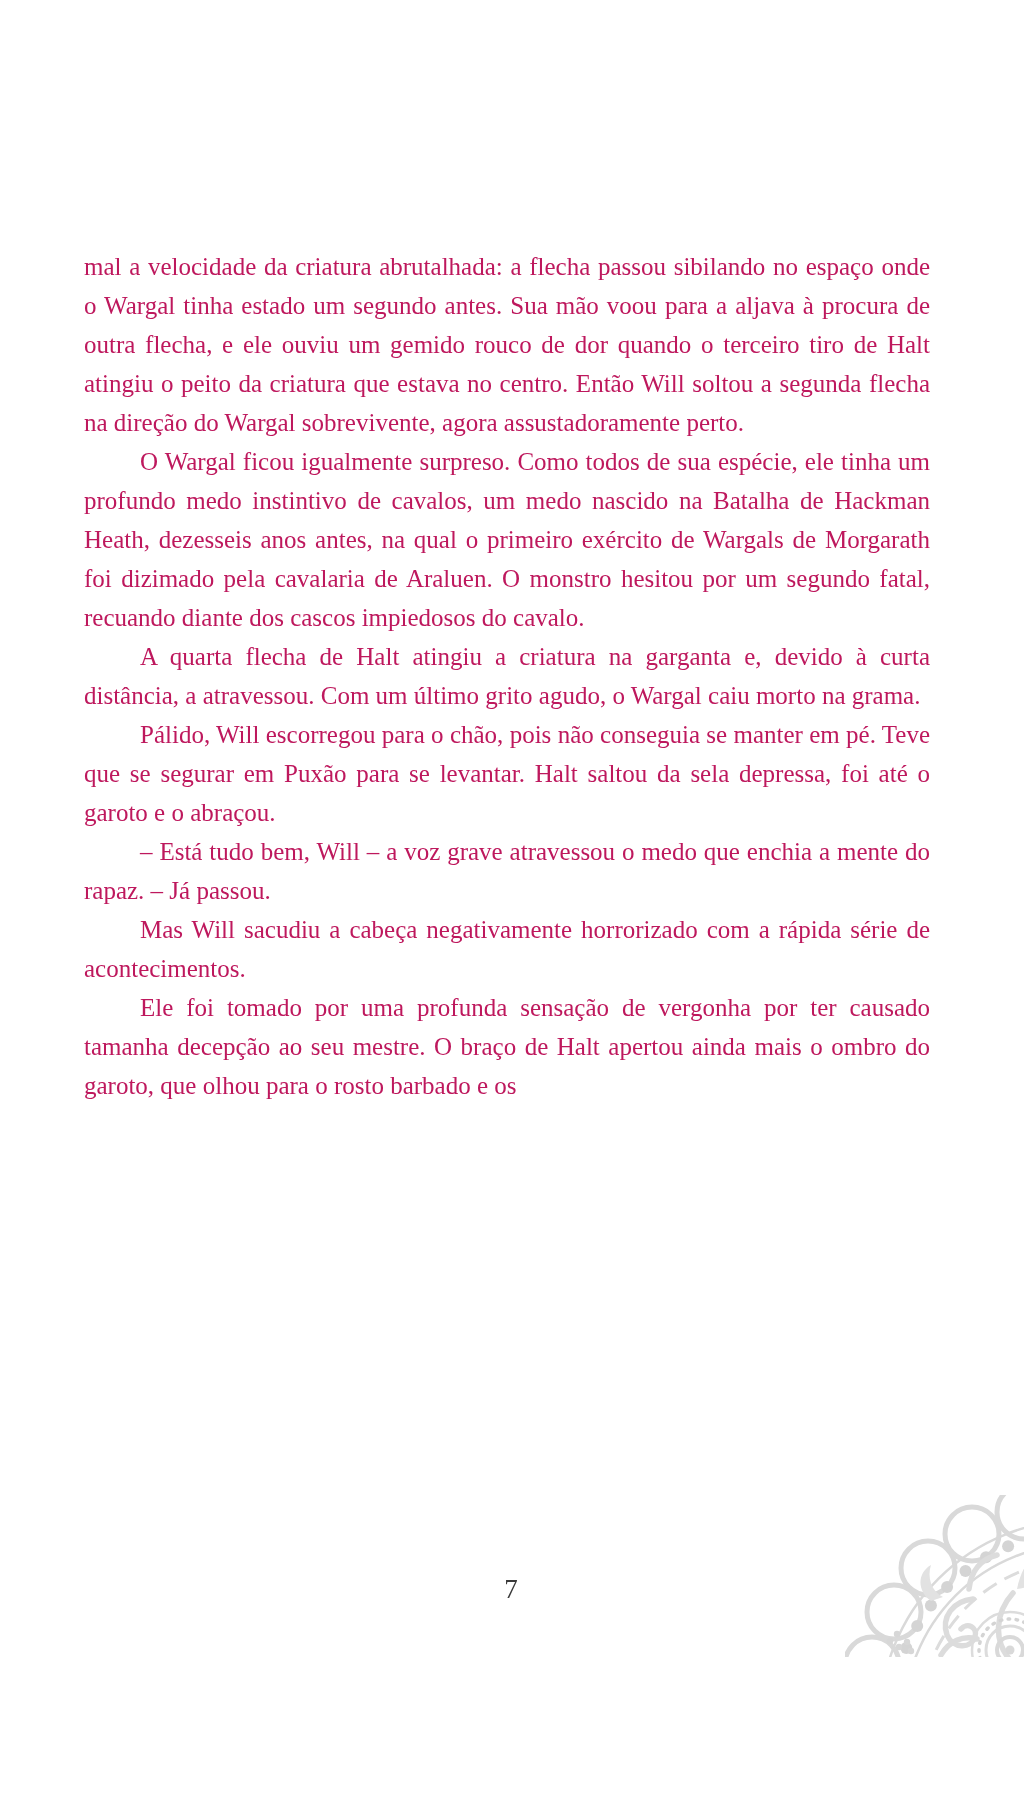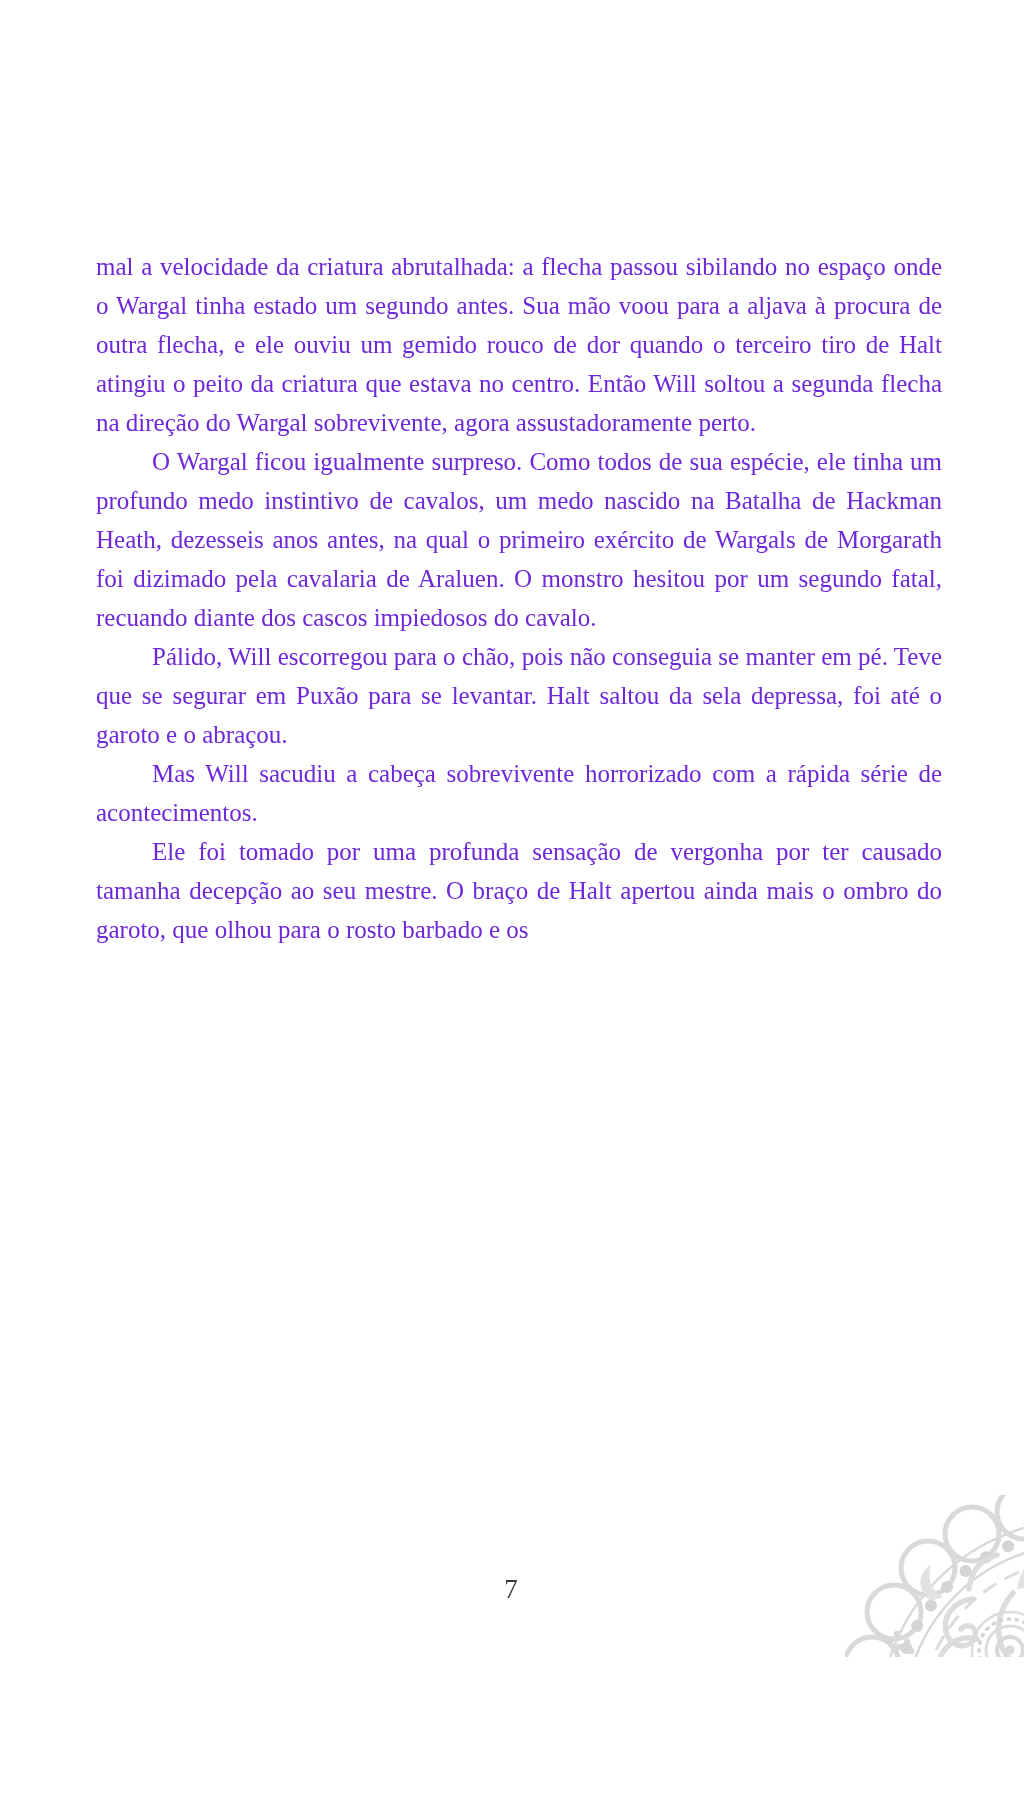--- a/index.html
+++ b/index.html
@@ -14,24 +14,24 @@
     overflow: hidden;
     font-family: "Liberation Serif", "DejaVu Serif", serif;
   }
   .book-page {
     position: absolute;
     inset: 0;
     background: #ffffff;
   }
   .text-block {
     position: absolute;
-    left: 96px;
+    left: 84px;
     top: 247px;
     width: 846px;
-    color: #6d28d9;
+    color: #be185d;
     font-size: 25px;
     line-height: 39px;
     text-align: justify;
     text-rendering: optimizeLegibility;
   }
   .text-block p {
     margin: 0;
     padding: 0;
     text-indent: 56px;
   }
@@ -62,22 +62,24 @@
   }
 </style>
 </head>
 <body>
 
 <div class="book-page">
 
   <div class="text-block">
     <p>mal a velocidade da criatura abrutalhada: a flecha passou sibilando no espaço onde o Wargal tinha estado um segundo antes. Sua mão voou para a aljava à procura de outra flecha, e ele ouviu um gemido rouco de dor quando o terceiro tiro de Halt atingiu o peito da criatura que estava no centro. Então Will soltou a segunda flecha na direção do Wargal sobrevivente, agora assustadoramente perto.</p>
     <p>O Wargal ficou igualmente surpreso. Como todos de sua espécie, ele tinha um profundo medo instintivo de cavalos, um medo nascido na Batalha de Hackman Heath, dezesseis anos antes, na qual o primeiro exército de Wargals de Morgarath foi dizimado pela cavalaria de Araluen. O monstro hesitou por um segundo fatal, recuando diante dos cascos impiedosos do cavalo.</p>
+    <p>A quarta flecha de Halt atingiu a criatura na garganta e, devido à curta distância, a atravessou. Com um último grito agudo, o Wargal caiu morto na grama.</p>
     <p>Pálido, Will escorregou para o chão, pois não conseguia se manter em pé. Teve que se segurar em Puxão para se levantar. Halt saltou da sela depressa, foi até o garoto e o abraçou.</p>
-    <p>Mas Will sacudiu a cabeça sobrevivente horrorizado com a rápida série de acontecimentos.</p>
+    <p>– Está tudo bem, Will – a voz grave atravessou o medo que enchia a mente do rapaz. – Já passou.</p>
+    <p>Mas Will sacudiu a cabeça negativamente horrorizado com a rápida série de acontecimentos.</p>
     <p>Ele foi tomado por uma profunda sensação de vergonha por ter causado tamanha decepção ao seu mestre. O braço de Halt apertou ainda mais o ombro do garoto, que olhou para o rosto barbado e os</p>
   </div>
 
   <div class="page-number">7</div>
 
   <div class="ornament-clip">
     <svg width="240" height="240" viewBox="0 0 240 240" xmlns="http://www.w3.org/2000/svg" aria-hidden="true">
 
       <g fill="#ffffff" stroke="#d9d9d9" stroke-width="5">
         <circle cx="235" cy="10" r="27"></circle>

